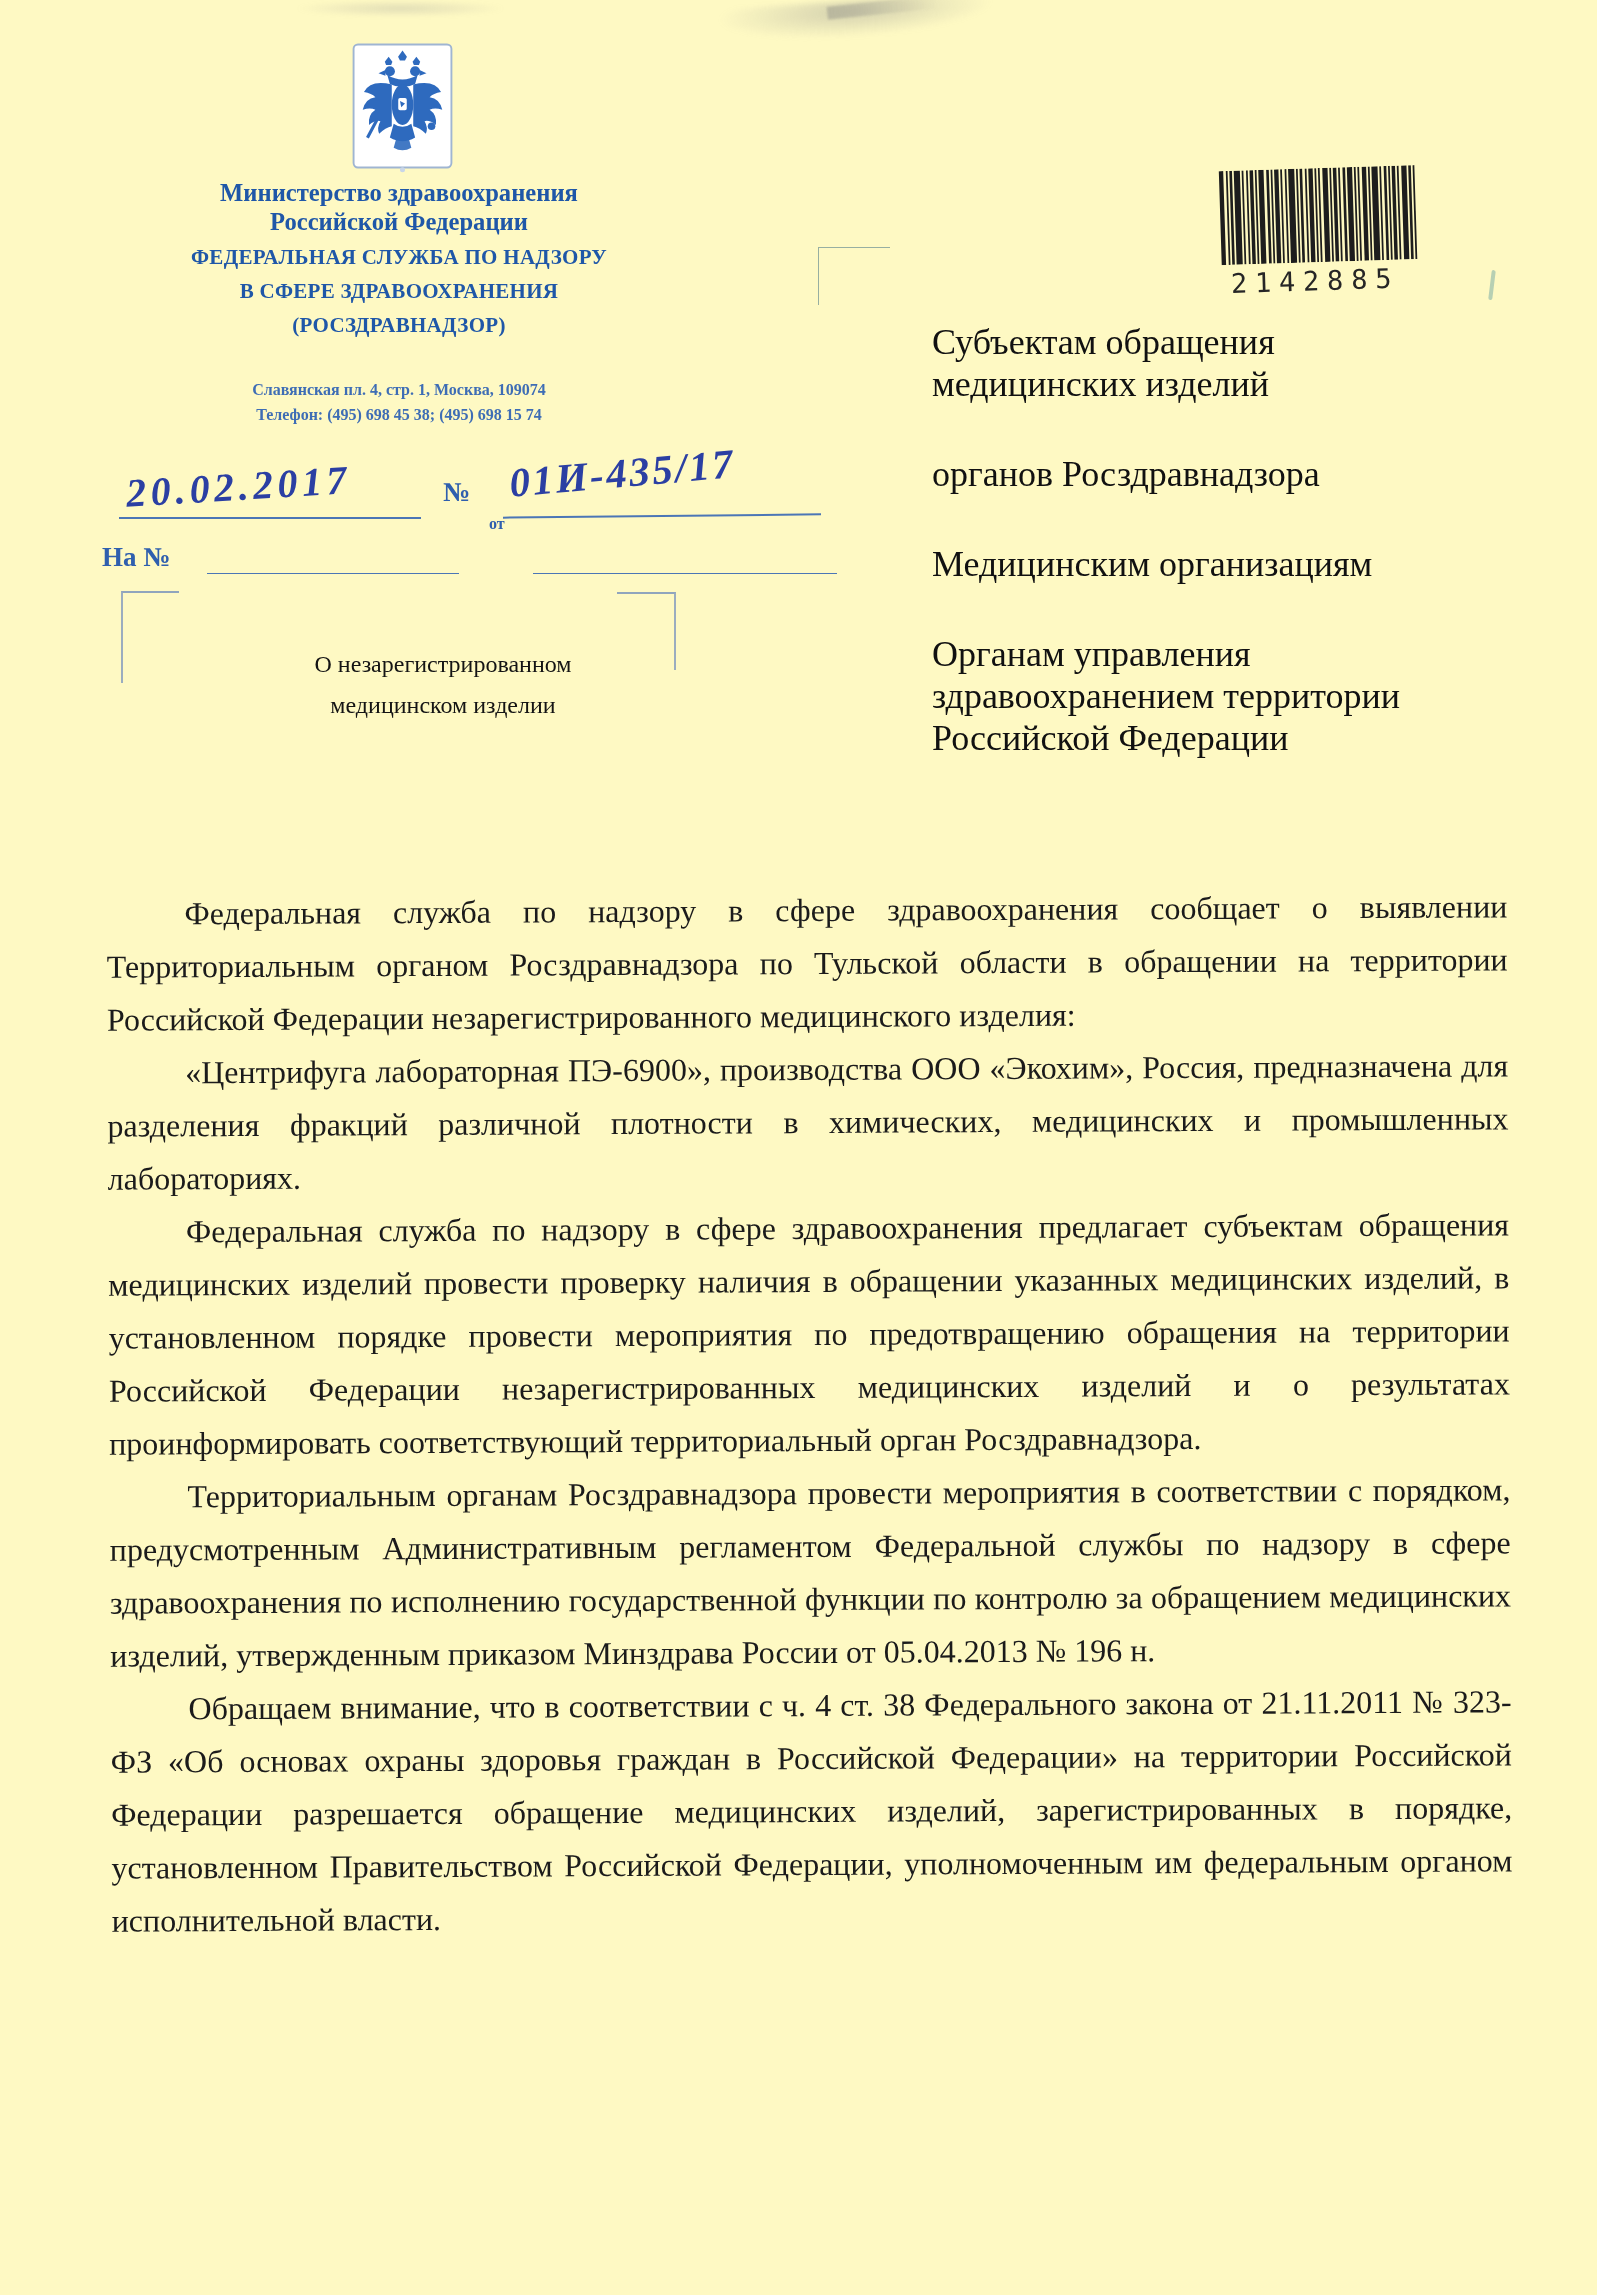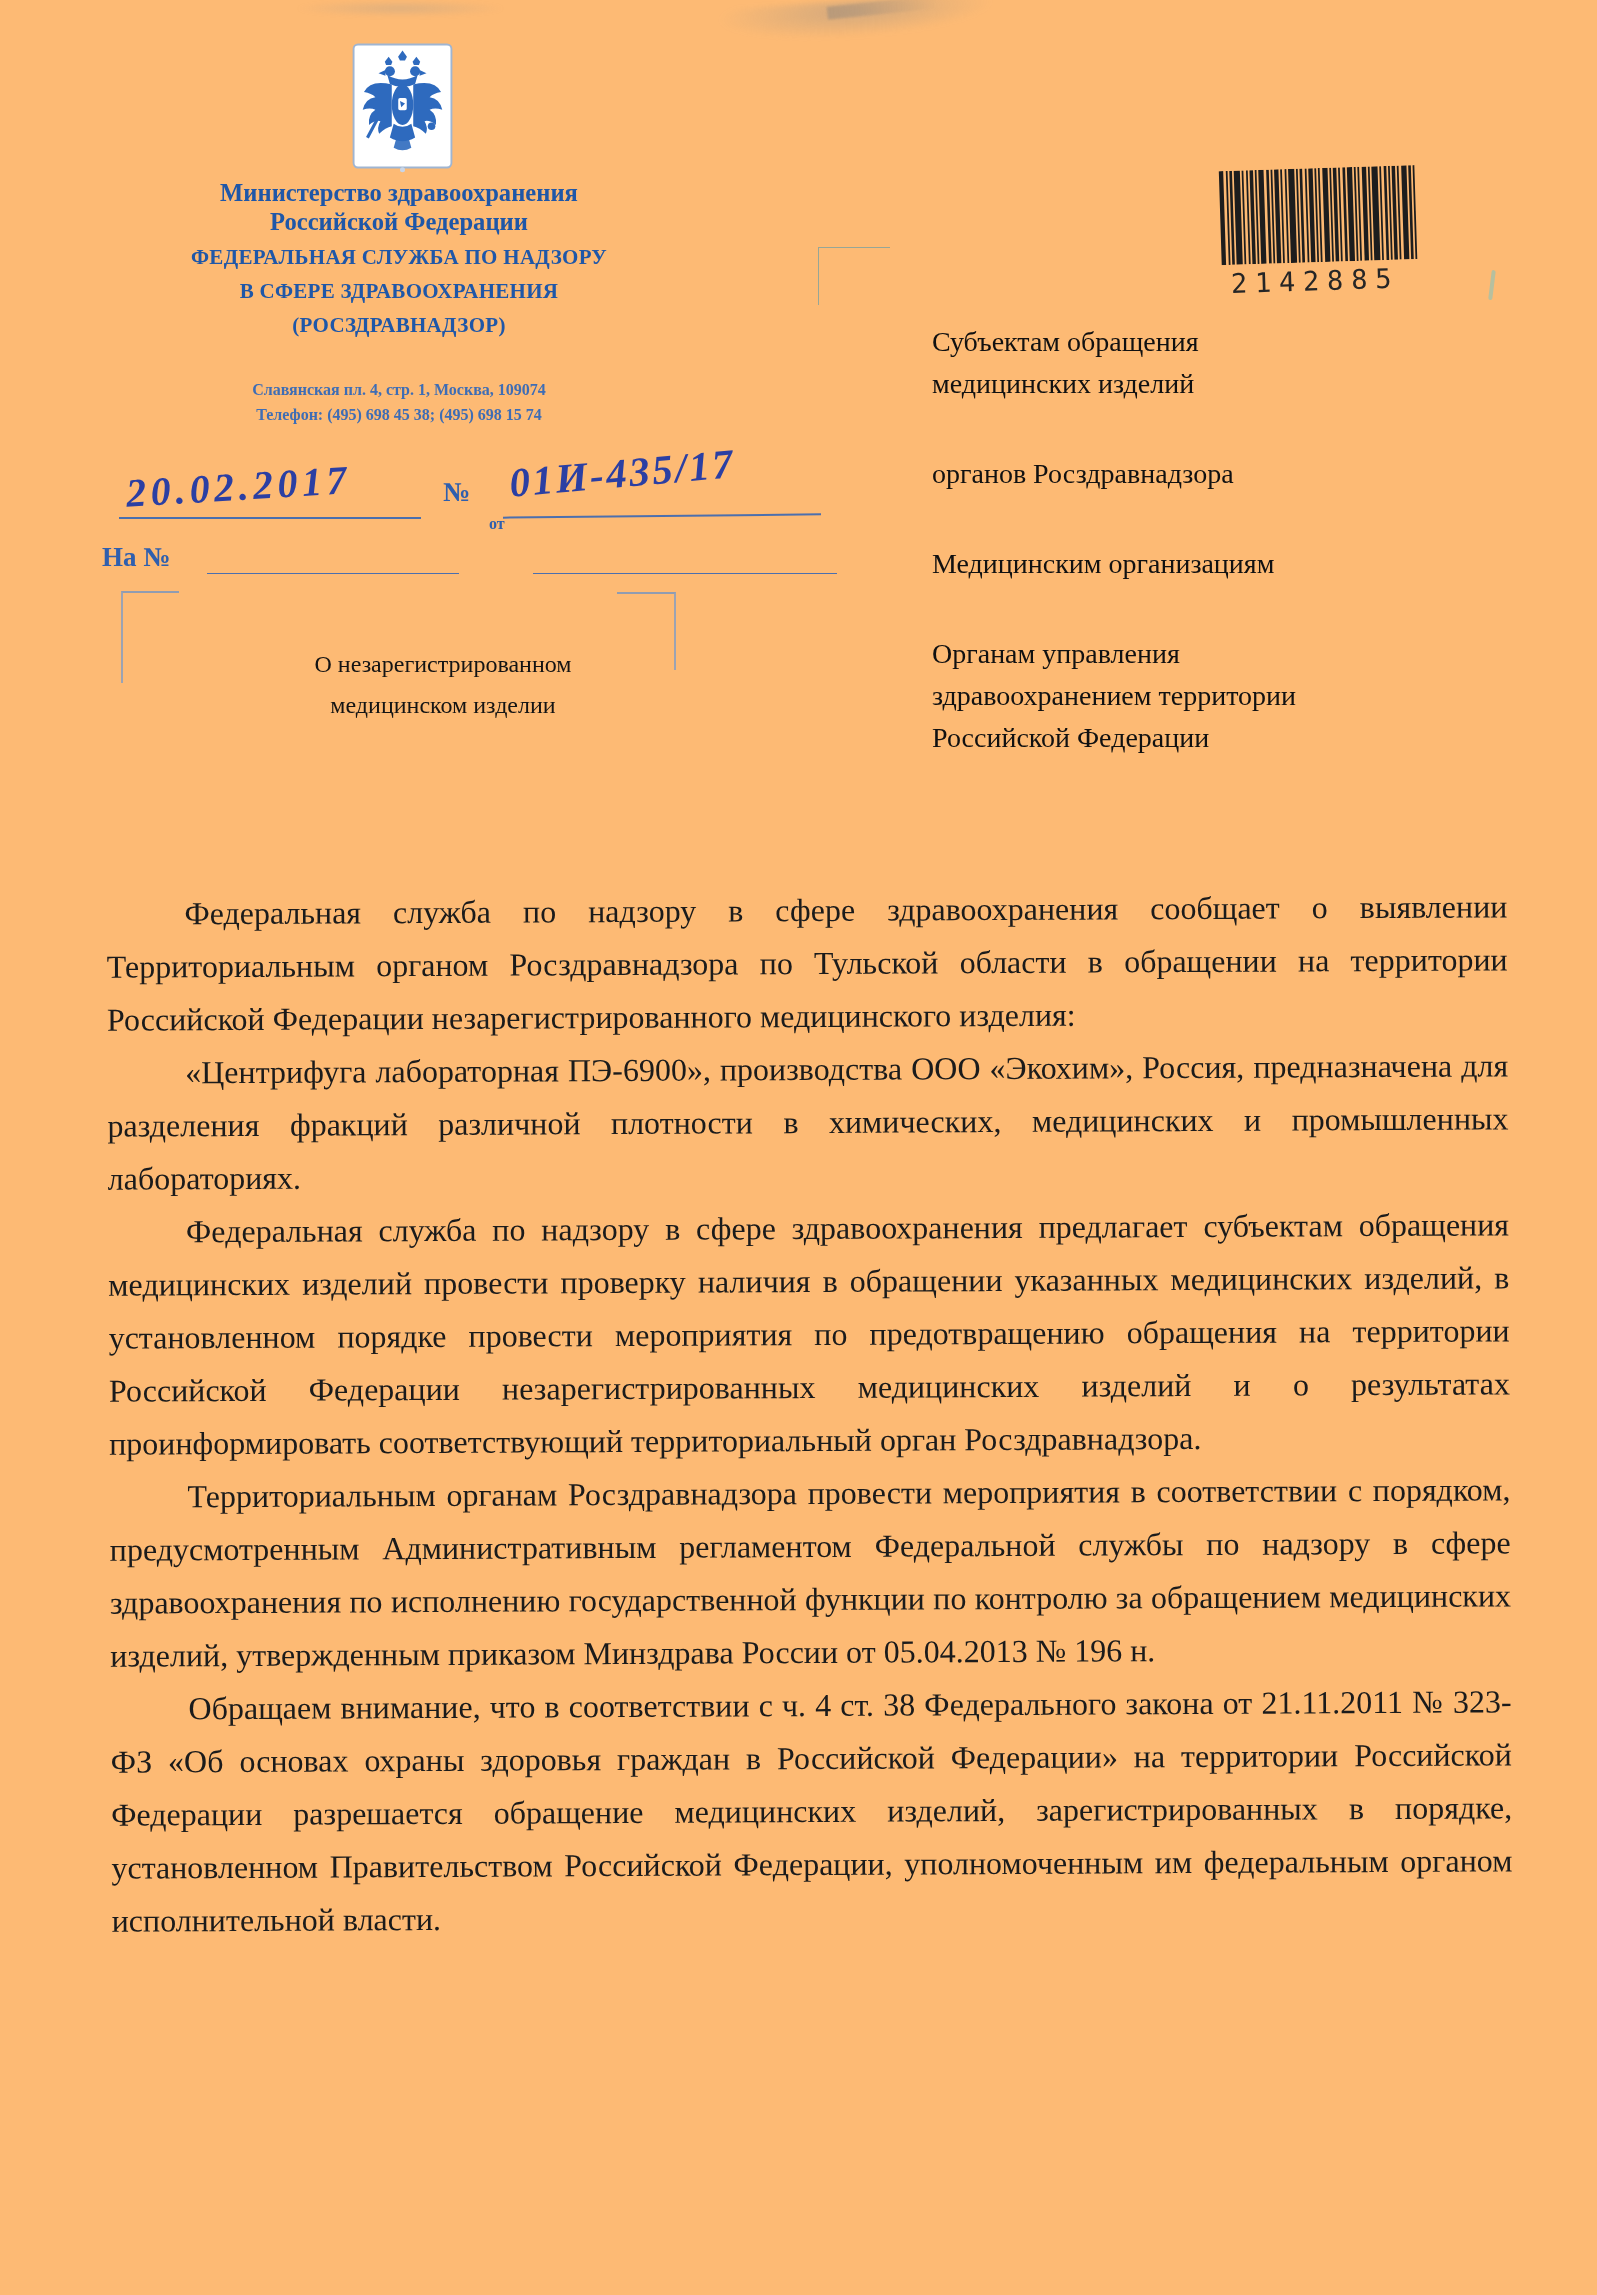--- a/index.html
+++ b/index.html
@@ -1,17 +1,17 @@
 <!DOCTYPE html>
 <html lang="ru" style="font-size:10.3px"><head>
 <meta charset="utf-8">
 <style>
   html,body{margin:0;padding:0;background:#e9e9e9;}
   .page{
-    position:relative; width:1598px; height:2295px; background:#fdba74;
+    position:relative; width:1598px; height:2295px; background:#fef9c3;
     font-family:"Liberation Serif", serif; overflow:hidden;
   }
   
   .noise{position:absolute; pointer-events:none;}
   .noise-tr{left:717px; top:0; width:278px; height:37px;
     background:radial-gradient(ellipse at 50% 30%, rgba(140,140,140,.38), rgba(140,140,140,0) 70%);
     filter:blur(2.6px); transform:rotate(-4deg);}
   .noise-tr2{left:827px; top:1.3px; width:110px; height:13px;
     background:linear-gradient(90deg, rgba(120,120,120,.35), rgba(120,120,120,0));
     filter:blur(1.3px); transform:rotate(-6deg);}
@@ -45,21 +45,21 @@
   .c-addr{left:818px; top:247px; width:71px; height:57px; border-top:1.9px solid #86a39c; border-left:1.9px solid #86a39c;}
   
   .subject{position:absolute; left:213px; top:644px; width:460px; text-align:center;
     font-size:24px; line-height:41px; color:#141414;}
   
   .barcode{position:absolute; left:1219px; top:168px; width:207px; transform:rotate(-1.8deg);}
   .barcode-number{font-family:"DejaVu Sans Mono", monospace; font-size:27px; letter-spacing:7.8px;
     color:#262626; margin-left:10.3px; margin-top:1.3px;}
   
   .recipients{position:absolute; left:932px; top:321px; width:601px; color:#111;
-    font-size:28px; line-height:42px;}
+    font-size:36px; line-height:42px;}
   .recipient{margin-bottom:48px;}
   .recipient span{display:block;}
   
   .body-text{position:absolute; left:109px; top:884px; width:1401px;
     font-size:32px; line-height:53px; color:#1b1b1b; text-align:justify;
     transform:rotate(-0.3deg);}
   .body-text p{margin:0; text-indent:78px;}
 </style>
 </head>
 <body>

